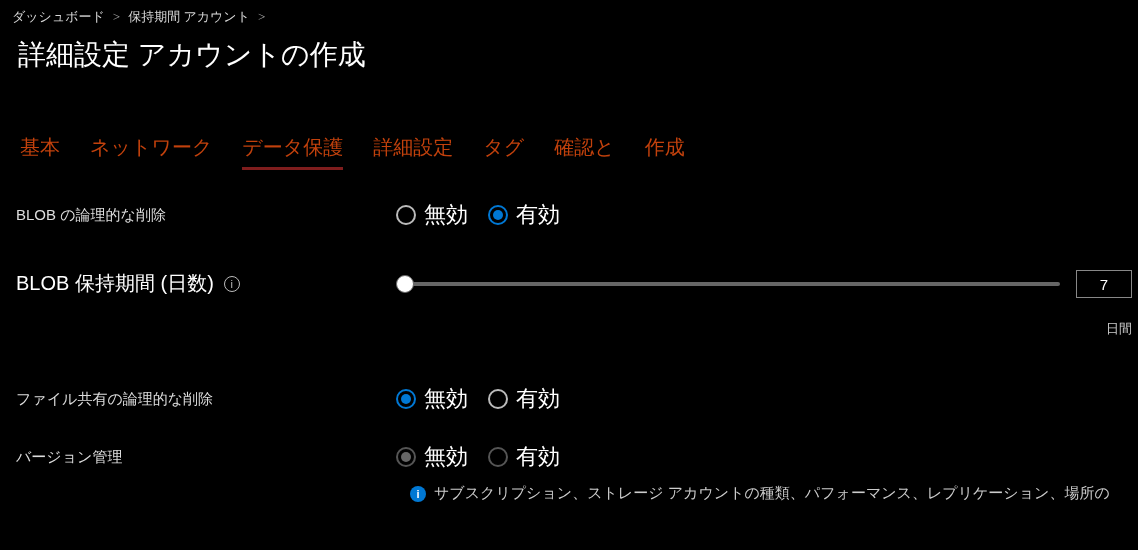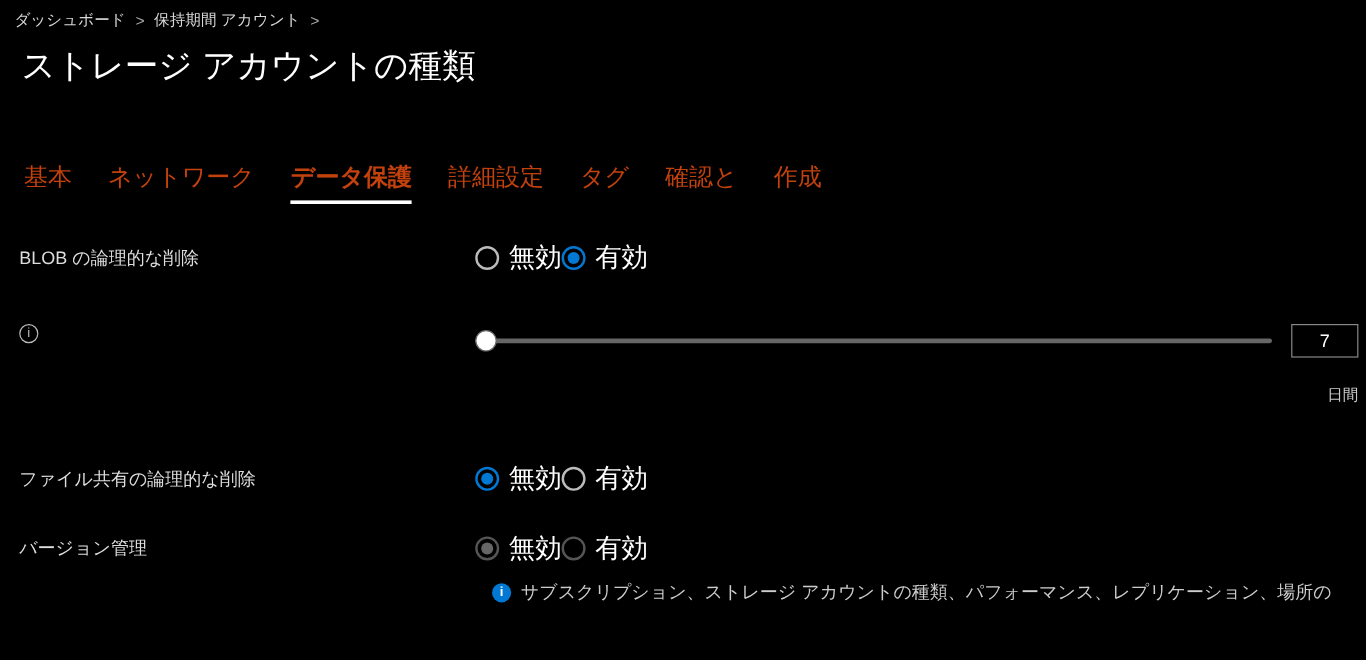--- a/index.html
+++ b/index.html
@@ -12,38 +12,39 @@
       overflow: hidden;
       padding: 8px 0 0 12px;
     }
     .breadcrumb {
       font-size: 13px;
       color: #ccc;
       margin-bottom: 10px;
       display: flex;
       align-items: center;
       gap: 8px;
+      font-family: Liberation Serif, serif;
     }
     .breadcrumb a { color: #d8d8d8; text-decoration: none; cursor: pointer; }
     .breadcrumb .sep { color: #aaa; }
     .page-title {
       font-size: 28px;
       font-weight: 400;
       margin: 6px 0 60px 6px;
       color: #fff;
     }
     .tabs {
       display: flex;
       align-items: baseline;
       gap: 30px;
       margin-left: 8px;
       margin-bottom: 30px;
     }
     .tab { font-size: 20px; color: #c2410c; cursor: pointer; padding-bottom: 6px; white-space: nowrap; }
-    .tab.active { border-bottom: 3px solid #ffffff; font-weight: bold; }
+    .tab.active { border-bottom: 3px solid #7f1d1d; }
     .form-row {
       display: flex;
       align-items: center;
       margin-left: 4px;
     }
     .form-label {
       width: 380px;
       font-size: 15px;
       color: #ddd;
       display: flex;
@@ -53,21 +54,21 @@
     .form-label.big { font-size: 20px; color: #fff; }
     .info-icon {
       display: inline-flex;
       width: 16px; height: 16px;
       border: 1.5px solid #bbb;
       border-radius: 50%;
       align-items: center; justify-content: center;
       font-size: 11px; color: #bbb;
       font-style: normal;
     }
-    .radio-group { display: flex; align-items: center; }
+    .radio-group { display: flex; align-items: center; gap: 20px; }
     .radio {
       display: flex; align-items: center; gap: 8px; cursor: pointer;
     }
     .radio-circle {
       width: 20px; height: 20px; border-radius: 50%;
       border: 2px solid #bbb;
       display: inline-flex; align-items: center; justify-content: center;
     }
     .radio-circle.selected { border-color: #0078d4; }
     .radio-circle.selected::after {
@@ -121,21 +122,21 @@
 </head>
 <body>
 
 <div class="breadcrumb">
   <a>ダッシュボード</a>
   <span class="sep">&gt;</span>
   <a>保持期間 アカウント</a>
   <span class="sep">&gt;</span>
 </div>
 
-<h1 class="page-title">ストレージ アカウントの種類</h1>
+<h1 class="page-title">詳細設定 アカウントの作成</h1>
 
 <div class="tabs">
   <span class="tab">基本</span>
   <span class="tab">ネットワーク</span>
   <span class="tab active">データ保護</span>
   <span class="tab">詳細設定</span>
   <span class="tab">タグ</span>
   <span class="tab">確認と</span>
   <span class="tab">作成</span>
 </div>
@@ -149,20 +150,21 @@
     </label>
     <label class="radio">
       <span class="radio-circle selected"></span>
       <span class="radio-label">有効</span>
     </label>
   </div>
 </div>
 
 <div class="form-row row-retention">
   <div class="form-label big">
+    <span>BLOB 保持期間 (日数)</span>
     <i class="info-icon">i</i>
   </div>
   <div class="right-col">
     <div class="slider-wrap">
       <div class="slider">
         <div class="slider-track"></div>
         <div class="slider-thumb"></div>
       </div>
       <input class="slider-value" value="7" style="">
     </div>

